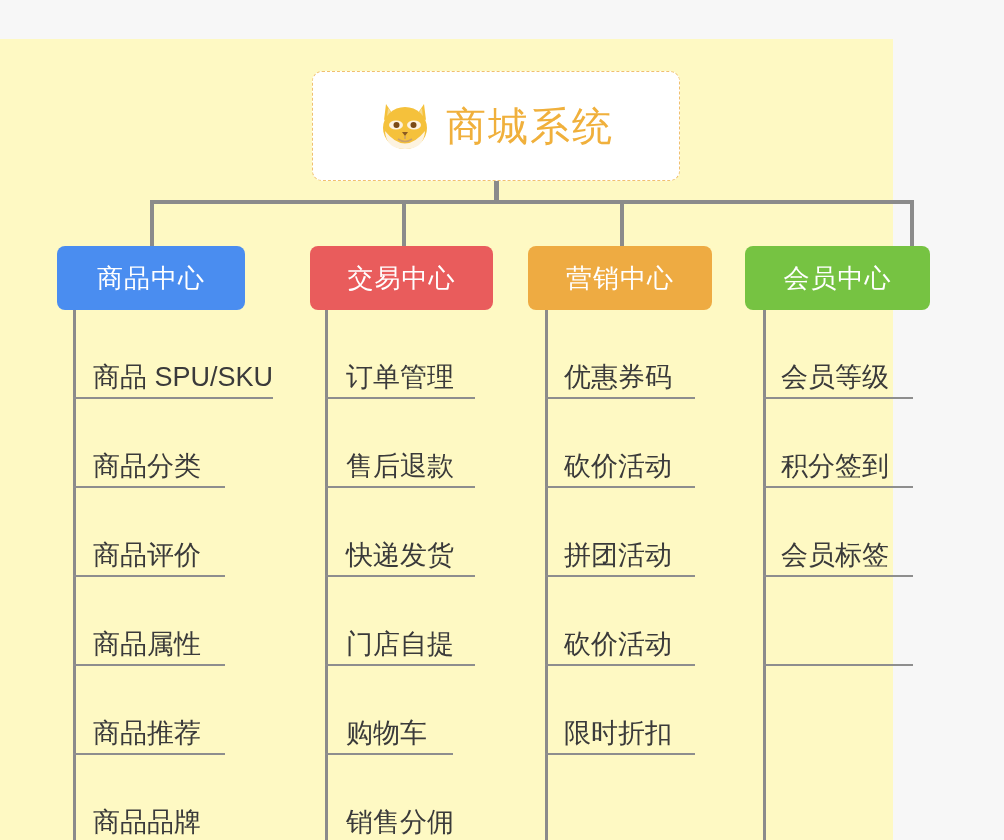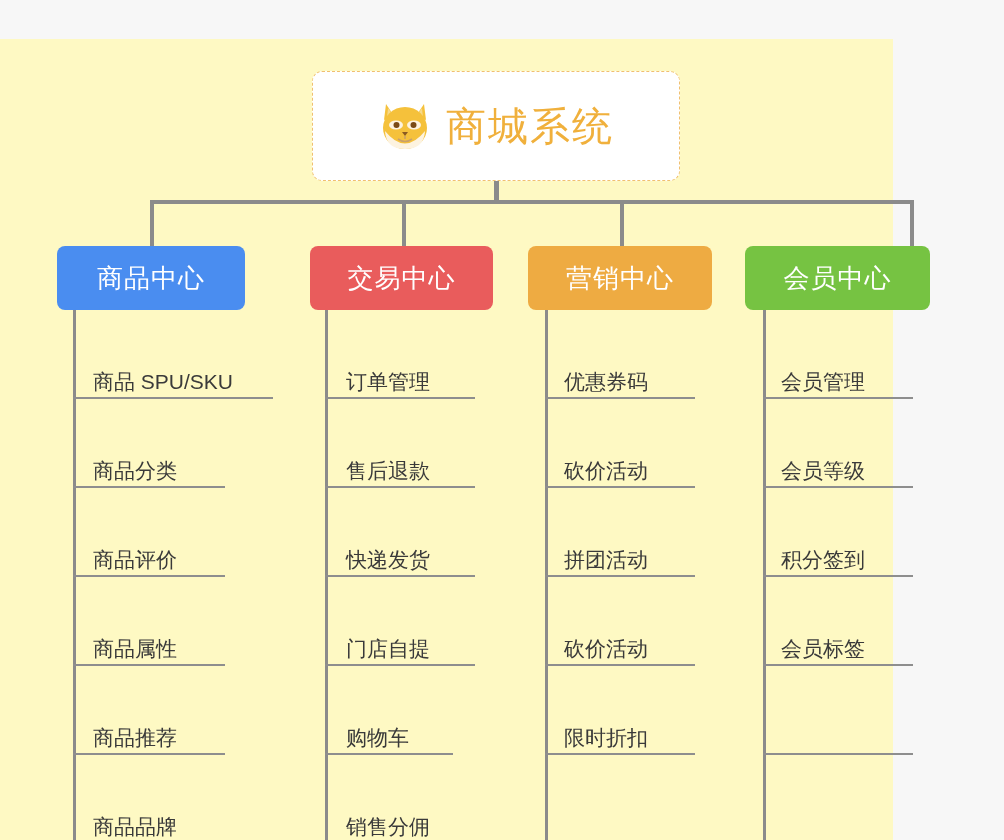--- a/index.html
+++ b/index.html
@@ -76,21 +76,21 @@
     position: relative;
     margin-top: 0;
   }
   .leaf {
     position: relative;
     height: 89px;
     display: flex;
     align-items: flex-end;
   }
   .leaf-text {
-    font-size: 21px;
+    font-size: 27px;
     color: #3a3a3a;
     white-space: nowrap;
     line-height: 1.1;
     padding: 0 8px 6px 36px;
     position: relative;
     z-index: 2;
   }
   .leaf-underline {
     position: absolute;
     left: 0; bottom: 0;
@@ -226,24 +226,20 @@
         </div>
       </div>
     </div>
     <div class="column" style="left: 745px; width: 185px;">
       <div class="cat-header" style="background: rgb(118, 195, 66);">
         <span>会员中心</span>
       </div>
       <div class="leaf-list">
         <div class="trunk-line" style="left: 18px; top: 0px; height: 534px;"></div>
         <div class="leaf">
-          <div class="leaf-text">会员管理</div>
-          <div class="leaf-underline" style="left: 18px; width: 150px;"></div>
-        </div>
-        <div class="leaf">
           <div class="leaf-text">会员等级</div>
           <div class="leaf-underline" style="left: 18px; width: 150px;"></div>
         </div>
         <div class="leaf">
           <div class="leaf-text">积分签到</div>
           <div class="leaf-underline" style="left: 18px; width: 150px;"></div>
         </div>
         <div class="leaf">
           <div class="leaf-text">会员标签</div>
           <div class="leaf-underline" style="left: 18px; width: 150px;"></div>

